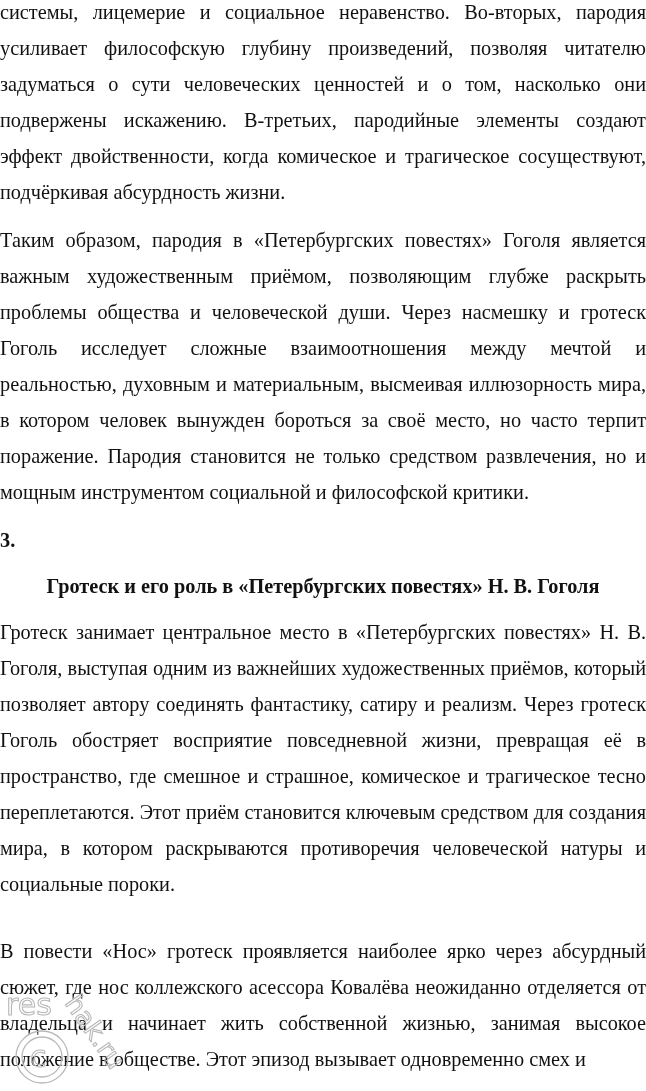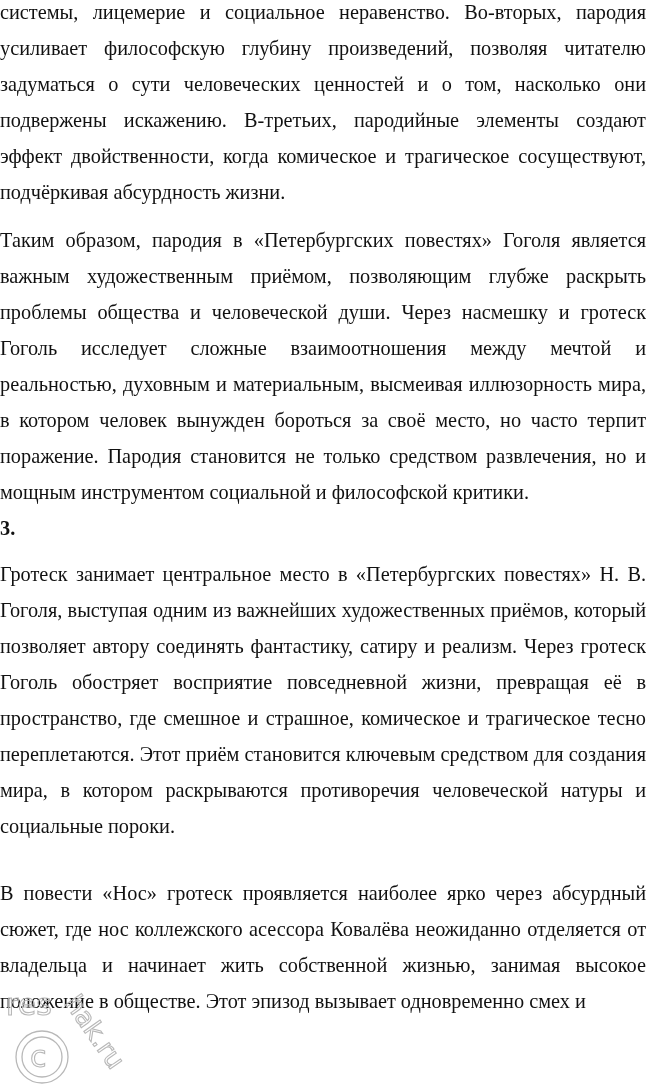--- a/index.html
+++ b/index.html
@@ -9,36 +9,37 @@
     color: #111111;
   }
   .page { position: absolute; left: 0; top: -6px; width: 646px; }
   p {
     margin: 0; padding: 0;
     font-size: 20.3px; line-height: 36px;
     text-align: justify; text-align-last: left;
     word-spacing: 0px;
   }
   .p1 { margin-bottom: 12px; }
-  .p2 { }
+  .p2 { margin-bottom: 12px; }
   .num { font-weight: bold; font-size: 20.3px; line-height: 36px; margin: 0 0 10px 0; }
   .heading { font-weight: bold; font-size: 20.3px; line-height: 36px; text-align: center; margin: 0 0 10px 0; }
   .p3 { margin-bottom: 31px; }
   .watermark {
     position: absolute; left: 4px; top: 985px; width: 150px; height: 110px;
     pointer-events: none;
   }
 </style>
 </head>
 <body>
 
 <div class="page">
   <p class="p1">системы, лицемерие и социальное неравенство. Во-вторых, пародия усиливает философскую глубину произведений, позволяя читателю задуматься о сути человеческих ценностей и о том, насколько они подвержены искажению. В-третьих, пародийные элементы создают эффект двойственности, когда комическое и трагическое сосуществуют, подчёркивая абсурдность жизни.</p>
   <p class="p2">Таким образом, пародия в «Петербургских повестях» Гоголя является важным художественным приёмом, позволяющим глубже раскрыть проблемы общества и человеческой души. Через насмешку и гротеск Гоголь исследует сложные взаимоотношения между мечтой и реальностью, духовным и материальным, высмеивая иллюзорность мира, в котором человек вынужден бороться за своё место, но часто терпит поражение. Пародия становится не только средством развлечения, но и мощным инструментом социальной и философской критики.</p>
   <div class="num">3.</div>
+  <div class="heading">Гротеск и его роль в «Петербургских повестях» Н. В. Гоголя</div>
   <p class="p3">Гротеск занимает центральное место в «Петербургских повестях» Н. В. Гоголя, выступая одним из важнейших художественных приёмов, который позволяет автору соединять фантастику, сатиру и реализм. Через гротеск Гоголь обостряет восприятие повседневной жизни, превращая её в пространство, где смешное и страшное, комическое и трагическое тесно переплетаются. Этот приём становится ключевым средством для создания мира, в котором раскрываются противоречия человеческой натуры и социальные пороки.</p>
   <p class="p4">В повести «Нос» гротеск проявляется наиболее ярко через абсурдный сюжет, где нос коллежского асессора Ковалёва неожиданно отделяется от владельца и начинает жить собственной жизнью, занимая высокое положение в обществе. Этот эпизод вызывает одновременно смех и</p>
 </div>
 
 <svg class="watermark" viewBox="0 0 150 110">
   <g fill="none" stroke="#b8b8b8" stroke-width="1.3">
     <text x="2" y="30" font-family="DejaVu Sans, sans-serif" font-size="30" fill="none" stroke="#b8b8b8" stroke-width="1.1">res</text>
     <text x="0" y="0" font-family="DejaVu Sans, sans-serif" font-size="26" fill="none" stroke="#b8b8b8" stroke-width="1.1" transform="translate(60,18) rotate(55)">hak.ru</text>
     <circle cx="38" cy="72" r="26"></circle>
     <circle cx="38" cy="72" r="20"></circle>

